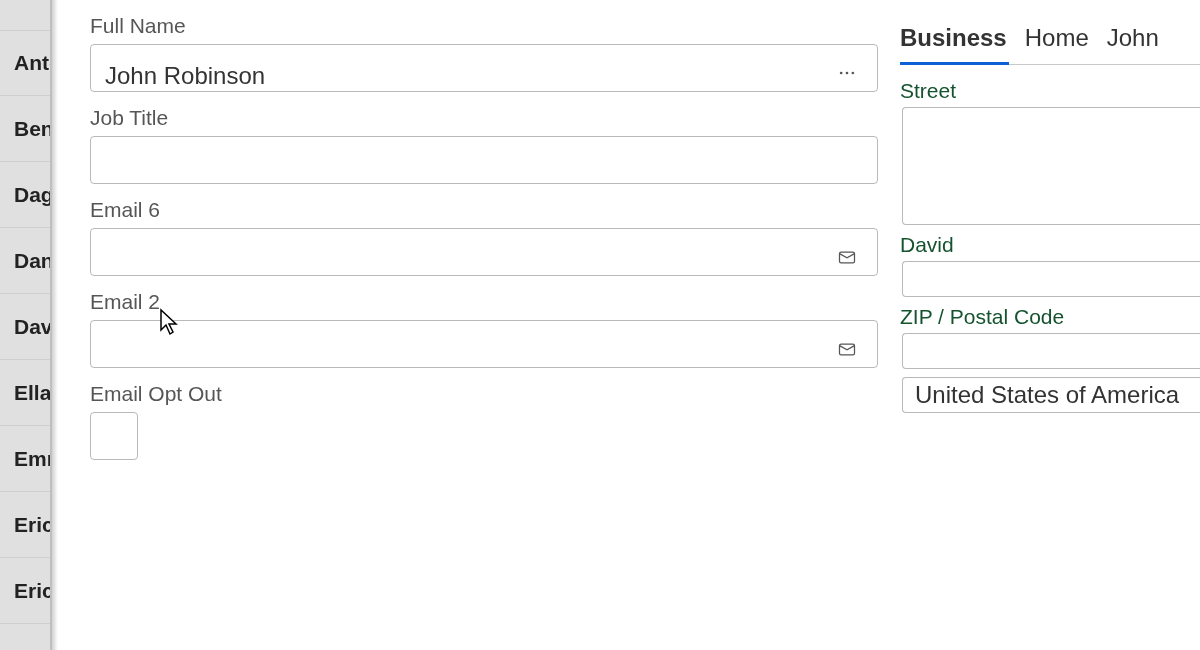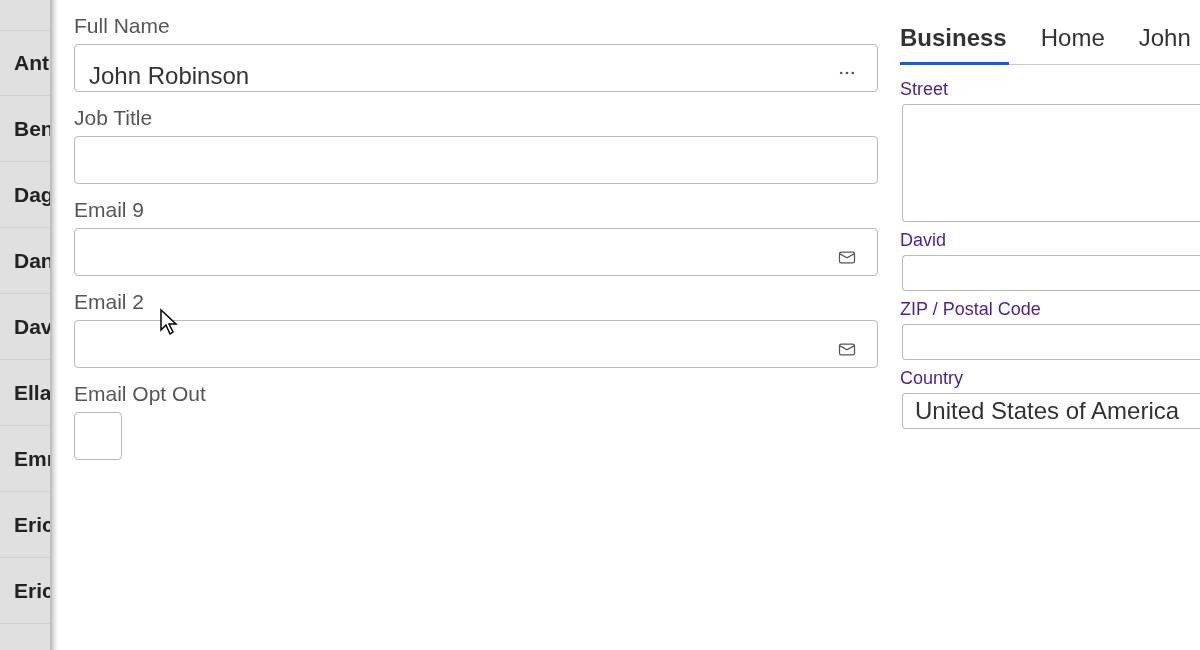--- a/index.html
+++ b/index.html
@@ -45,21 +45,21 @@
     cursor: pointer;
   }
   .side-item:first-child { border-top: 1px solid #cfcfcf; margin-top: 30px; }
 
   
   .main {
     flex: 1;
     padding: 14px 22px 0 22px;
     min-width: 0;
   }
-  .field { margin-bottom: 14px; }
+  .field { margin-bottom: 14px; margin-left: 16px; }
   .lbl {
     font-size: 21px;
     color: #565656;
     margin-bottom: 6px;
   }
   .inp {
     width: 100%;
     height: 48px;
     border: 1px solid #b9b9b9;
     border-radius: 4px;
@@ -100,21 +100,21 @@
 
   
   .right {
     width: 300px;
     flex-shrink: 0;
     padding: 24px 0 0 0;
     overflow: hidden;
   }
   .tabs {
     display: flex;
-    gap: 34px;
+    gap: 18px;
     border-bottom: 1px solid #c9c9c9;
     padding-bottom: 0;
     margin-bottom: 14px;
   }
   .tab {
     font-size: 24px;
     color: #333;
     padding-bottom: 12px;
     cursor: pointer;
     position: relative;
@@ -124,22 +124,22 @@
   }
   .tab.active::after {
     content: "";
     position: absolute;
     left: -2px; right: -2px; bottom: -1px;
     height: 3px;
     background: #0f5fd6;
   }
   .rfield { margin-bottom: 8px; }
   .rlbl {
-    font-size: 18px;
-    color: #4c1d95;
+    font-size: 21px;
+    color: #14532d;
     margin-bottom: 4px;
   }
   .rinp {
     border: 1px solid #b9b9b9;
     border-left: 1px solid #b9b9b9;
     border-radius: 4px 0 0 4px;
     height: 36px;
     font-size: 24px;
     padding: 0 12px;
     display: flex; align-items: center;
@@ -198,21 +198,21 @@
 
 
     <div class="field">
       <div class="lbl">Job Title</div>
       <div class="inp">
         <input class="inp-text" value="" style="">
       </div>
     </div>
 
     <div class="field">
-      <div class="lbl">Email 9</div>
+      <div class="lbl">Email 6</div>
       <div class="inp">
         <input class="inp-text" value="" style="">
         <span class="icon-btn">
           <svg viewBox="0 0 24 24">
               <rect x="3" y="6" width="18" height="13" rx="2"></rect>
               <polyline points="3 8 12 13 21 8"></polyline>
             </svg>
         </span>
       </div>
     </div>
@@ -259,21 +259,20 @@
     </div>
 
     <div class="rfield">
       <div class="rlbl">ZIP / Postal Code</div>
       <div class="rinp">
         <input value="" style="">
       </div>
     </div>
 
     <div class="rfield">
-      <div class="rlbl">Country</div>
       <div class="rinp">
         <span class="val">United States of America</span>
       </div>
     </div>
   </div>
 
 </div>
 
 <div class="cursor">
   <svg viewBox="0 0 20 28">

